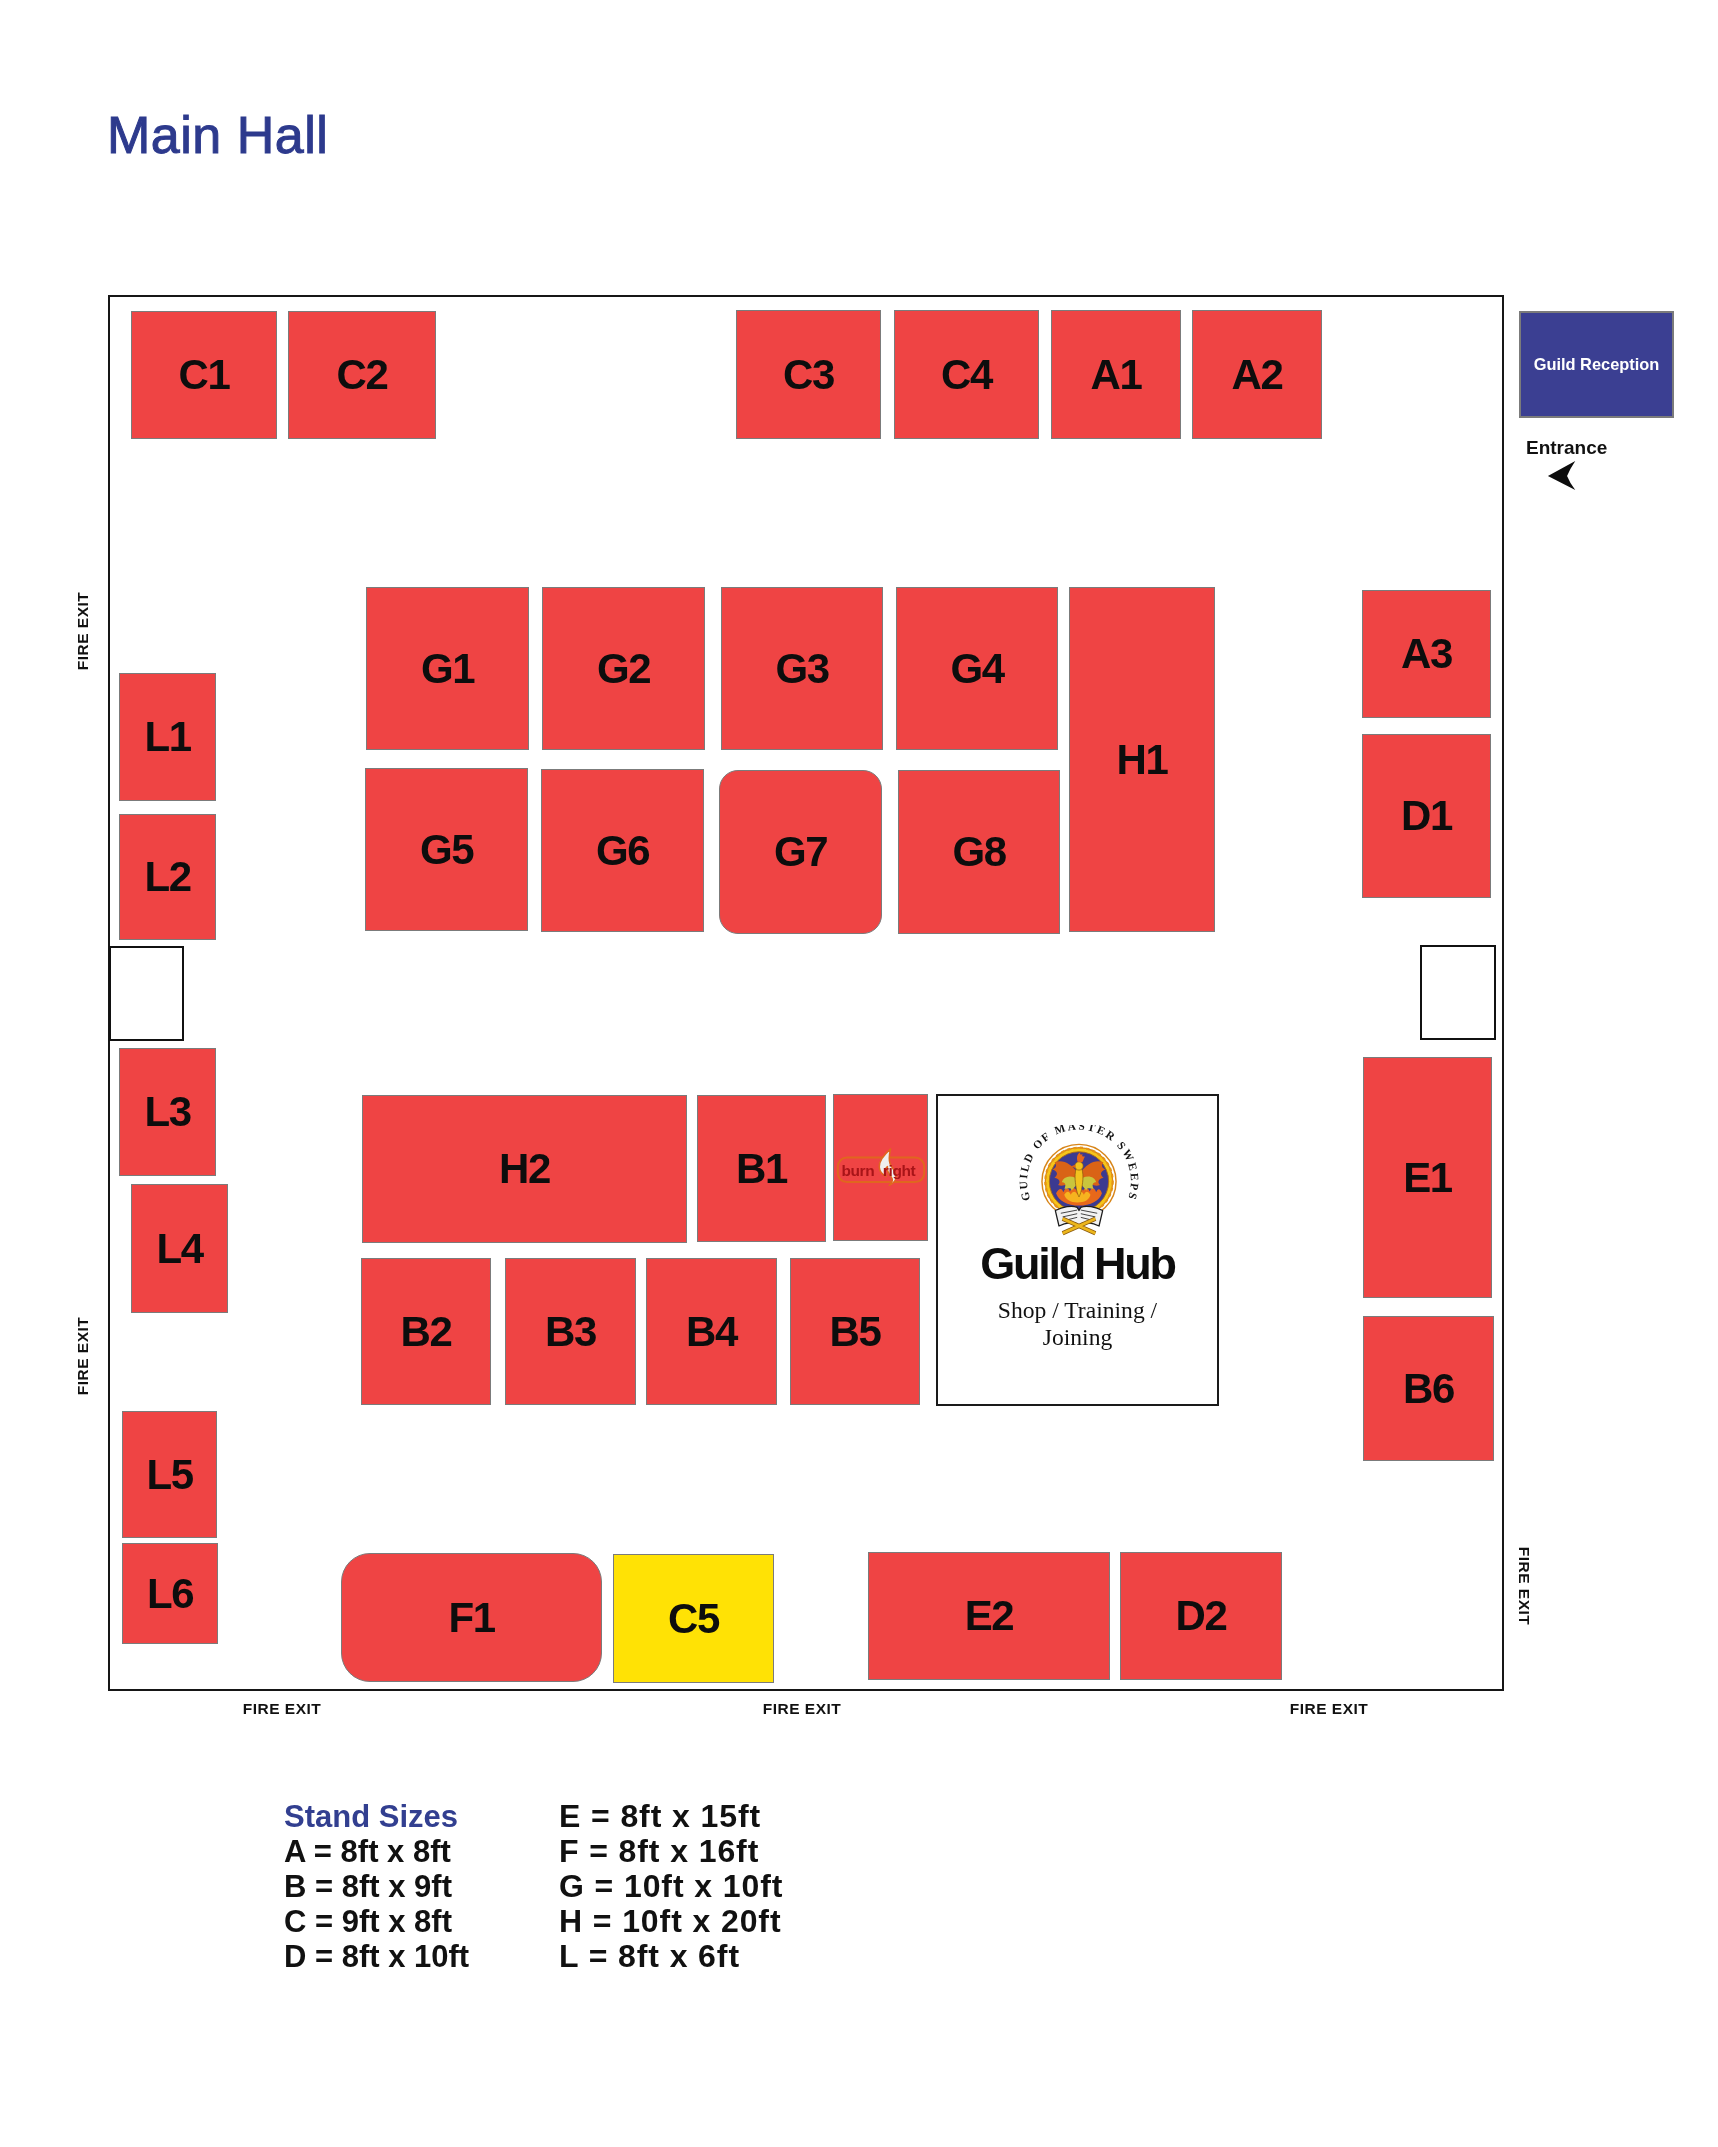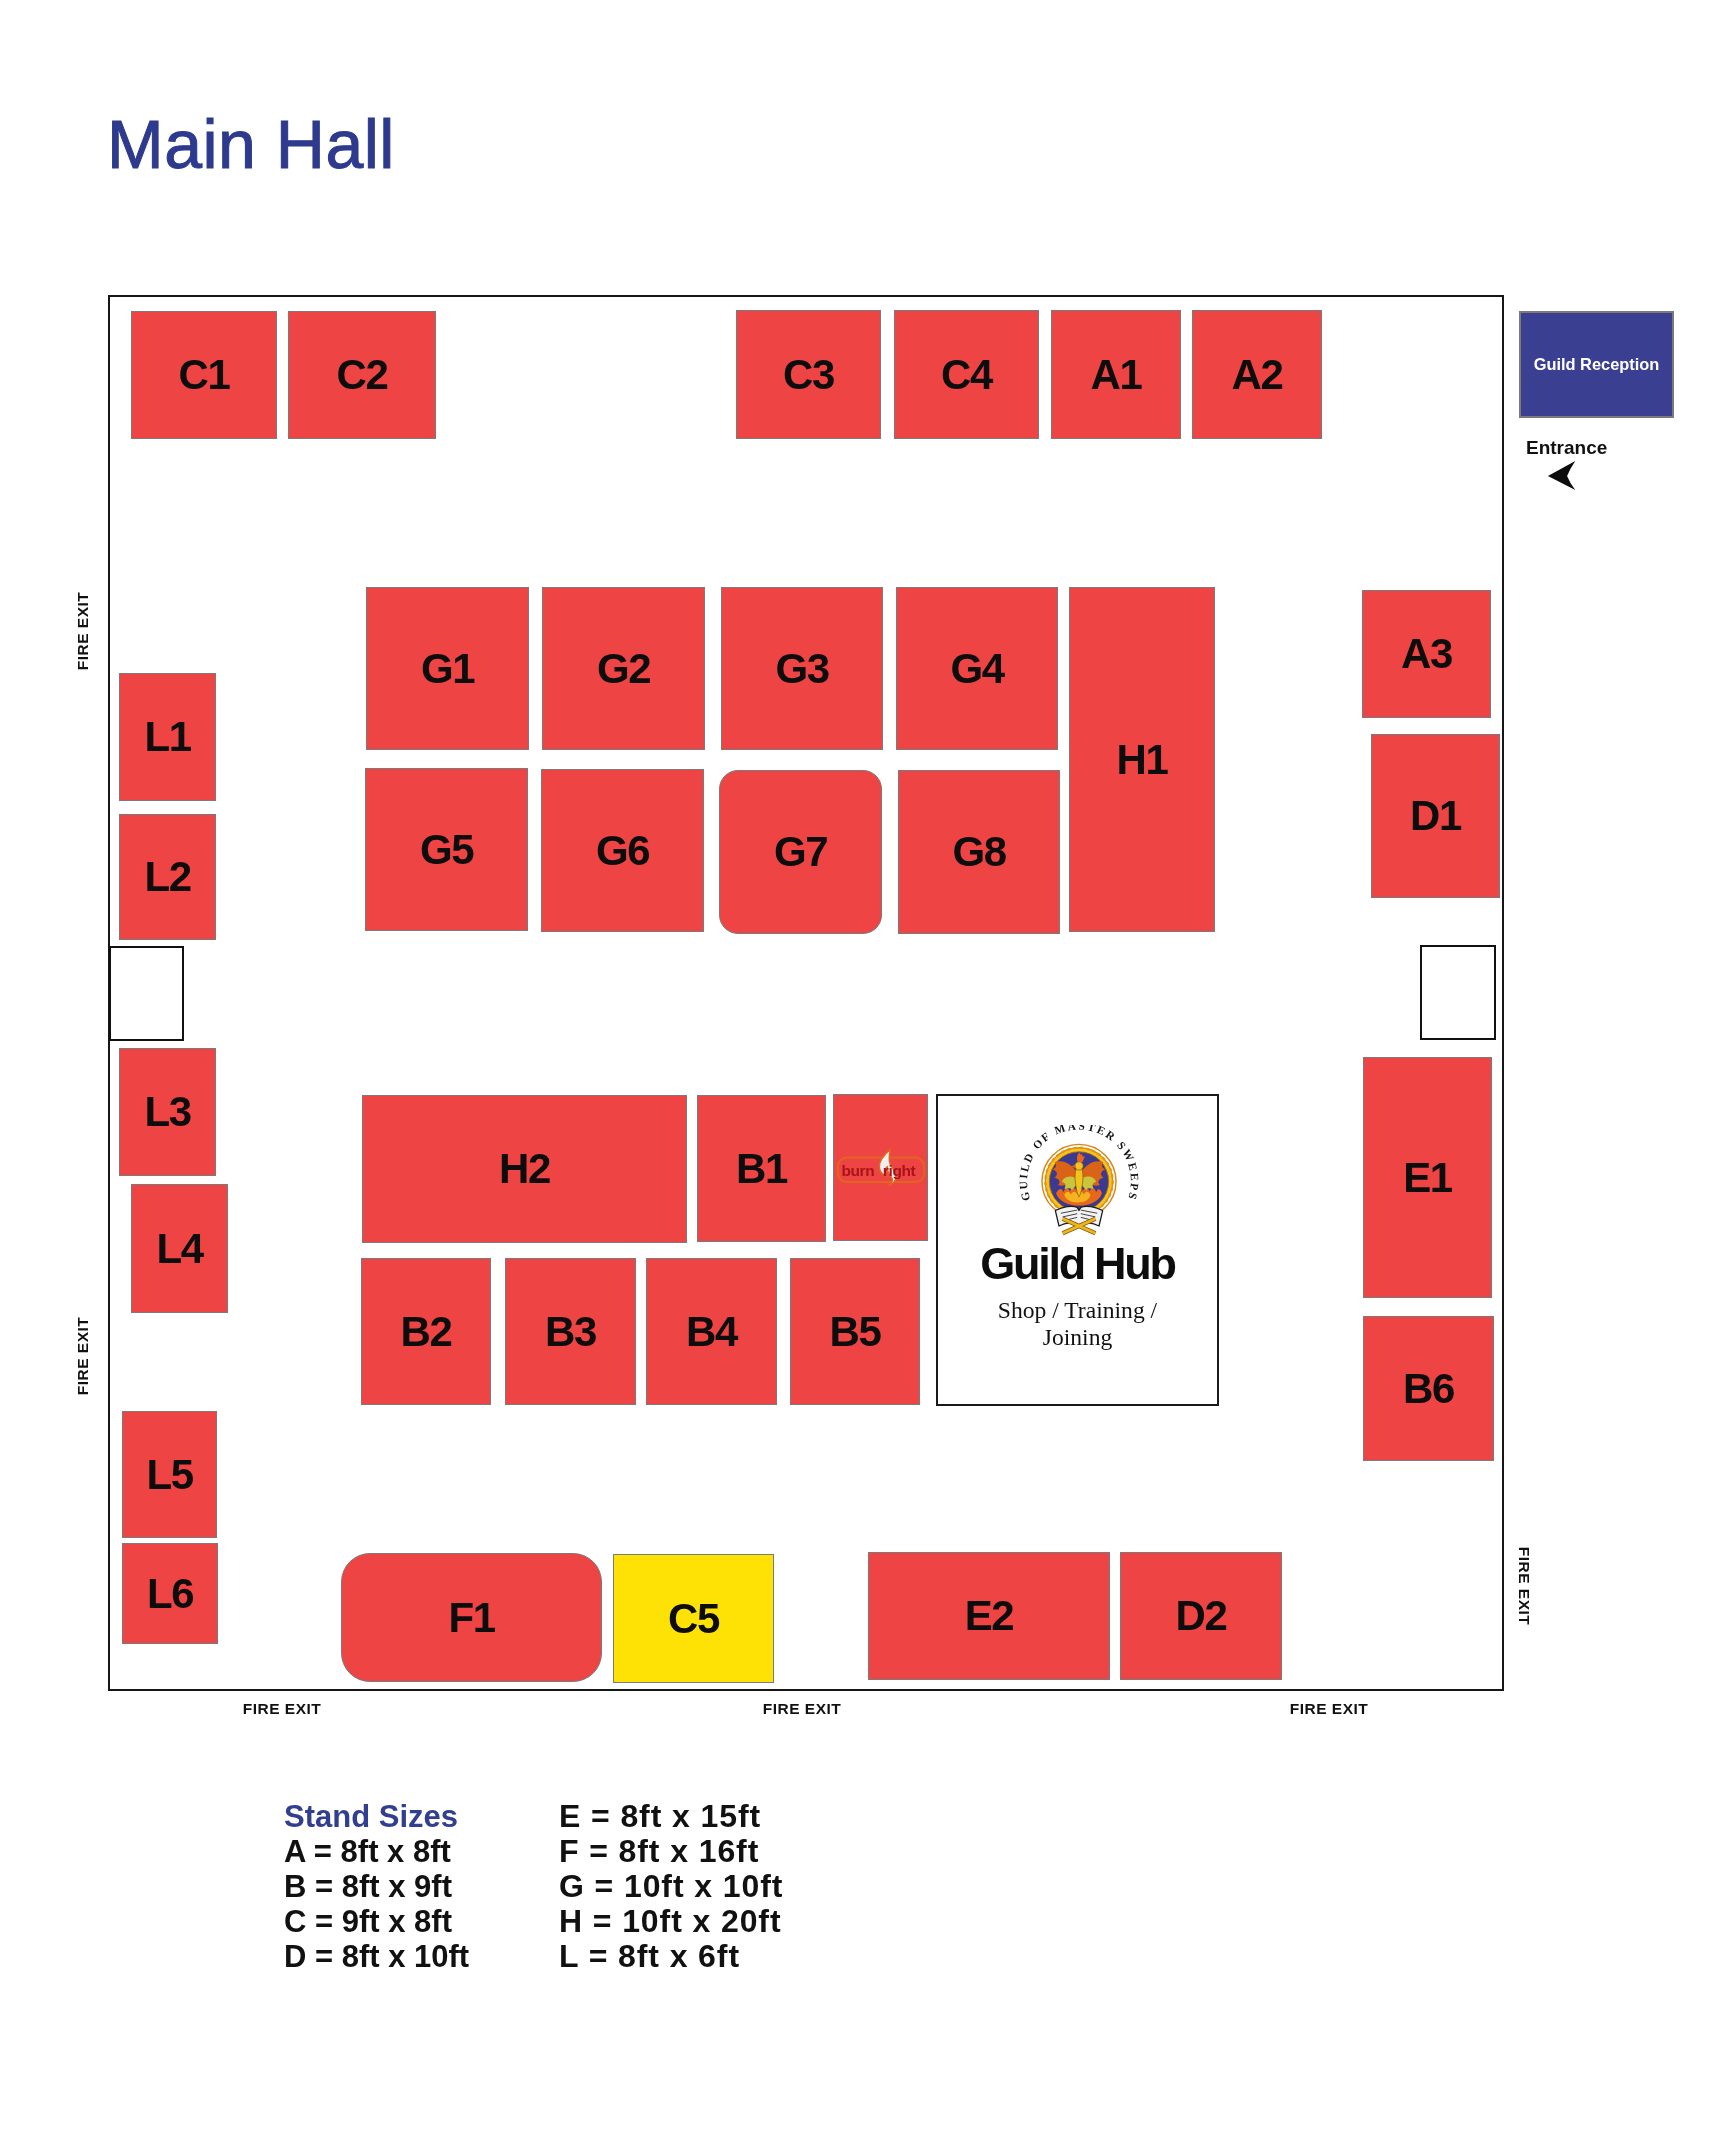--- a/index.html
+++ b/index.html
@@ -5,21 +5,21 @@
   html,body{margin:0;padding:0;}
   body{width:1718px;height:2147px;background:#fff;font-family:"Liberation Sans",sans-serif;position:relative;overflow:hidden;}
   .abs{position:absolute;}
   .stand{position:absolute;background:#ef4444;border:1.8px solid #7b7b7b;display:flex;align-items:center;justify-content:center;box-sizing:border-box;}
   .stand span{font-weight:bold;font-size:42px;color:#0d0d0d;letter-spacing:-1.4px;}
   .fe{position:absolute;font-weight:bold;font-size:15.5px;color:#111;letter-spacing:0.5px;white-space:nowrap;}
 </style>
 </head>
 <body>
 
-<div class="abs" style="left:107px;top:105px;font-size:68px;color:#2d3a8d;letter-spacing:0.5px;-webkit-text-stroke:1px #2d3a8d;">Main Hall</div>
+<div class="abs" style="left:107px;top:105px;font-size:52px;color:#2d3a8d;letter-spacing:0.5px;-webkit-text-stroke:1px #2d3a8d;">Main Hall</div>
 
 <div class="abs" style="left:108px;top:295px;width:1396px;height:1396px;border:2.7px solid #161616;box-sizing:border-box;"></div>
 
 <div class="stand" style="left:131px;top:311px;width:146px;height:128px;">
     <span>C1</span>
   </div>
 
 <div class="stand" style="left:288px;top:311px;width:148px;height:128px;">
     <span>C2</span>
   </div>
@@ -113,21 +113,21 @@
   </div>
 
 <div class="stand" style="left:898px;top:770px;width:162px;height:164px;">
     <span>G8</span>
   </div>
 
 <div class="stand" style="left:1362px;top:590px;width:129px;height:128px;">
     <span>A3</span>
   </div>
 
-<div class="stand" style="left:1362px;top:734px;width:129px;height:164px;margin-left:9px;">
+<div class="stand" style="left:1362px;top:734px;width:129px;height:164px;">
     <span>D1</span>
   </div>
 
 <div class="abs" style="left:1420px;top:945px;width:76px;height:95px;background:#fff;border:2.7px solid #111;box-sizing:border-box;"></div>
 
 <div class="stand" style="left:362px;top:1095px;width:325px;height:148px;">
     <span>H2</span>
   </div>
 
 <div class="stand" style="left:697px;top:1095px;width:129px;height:147px;">

